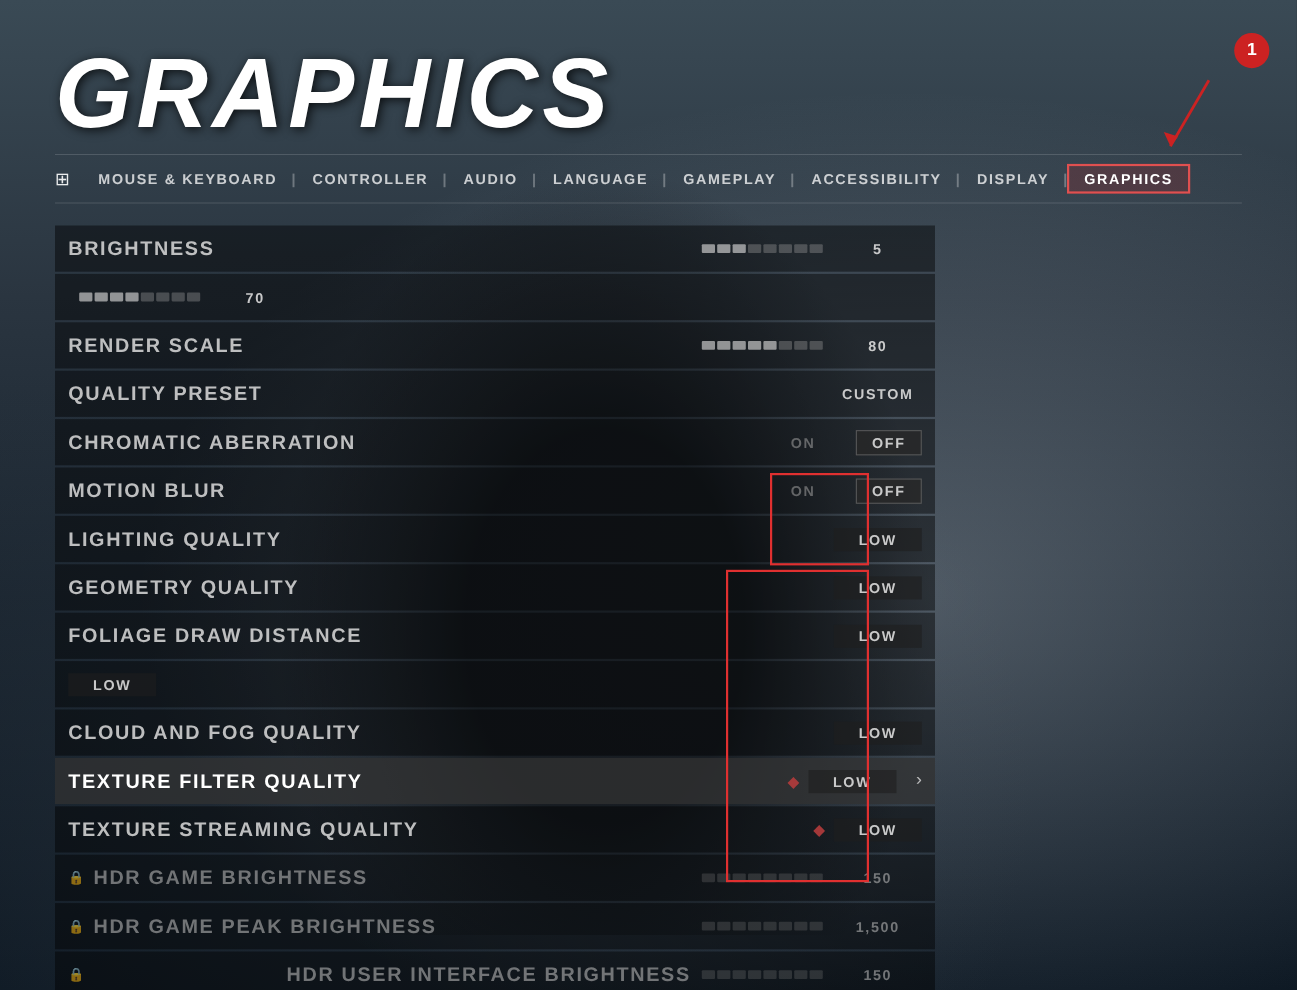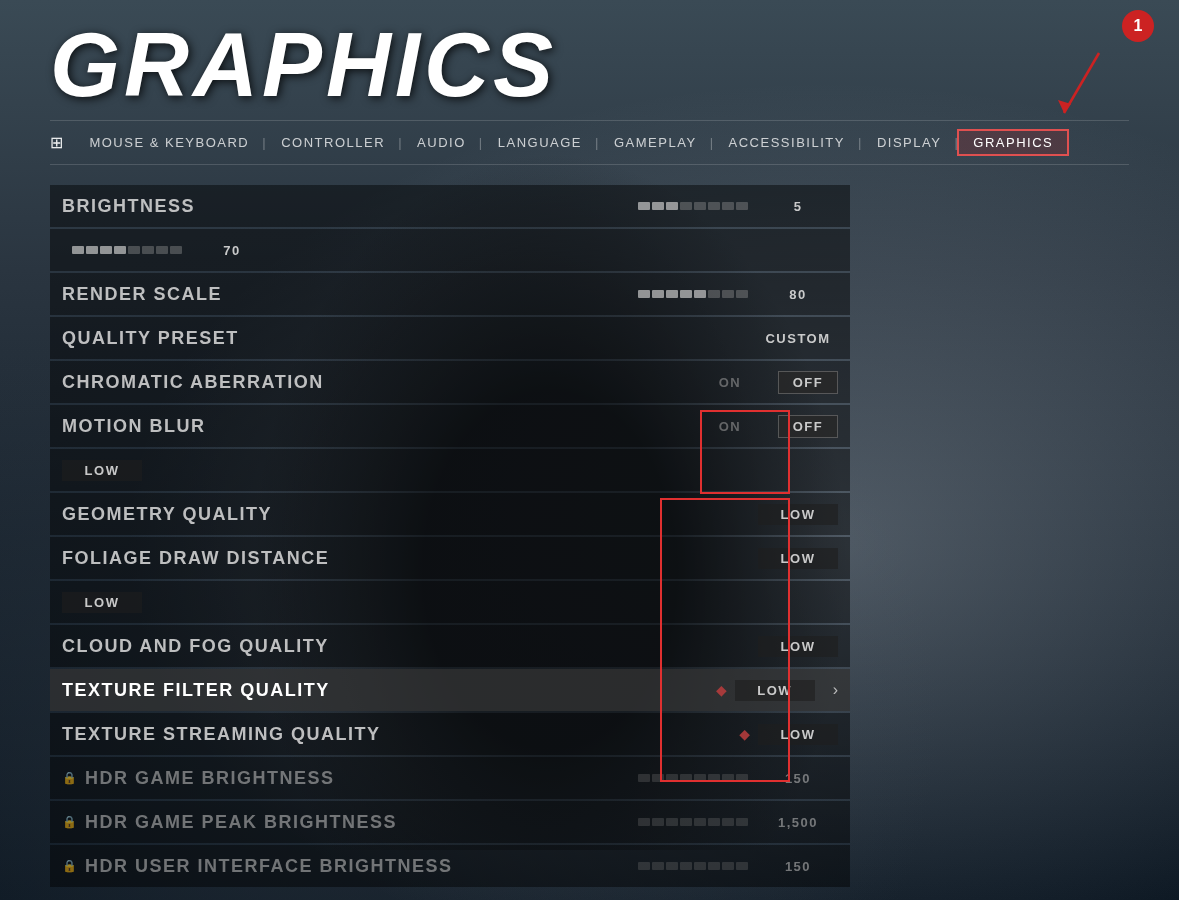--- a/index.html
+++ b/index.html
@@ -38,20 +38,21 @@
     .content {
       position: relative;
       z-index: 2;
       width: 100%;
       height: 100%;
     }
 
     
     .header {
       padding: 20px 50px 0 50px;
+      margin-top: 20px;
     }
 
     .page-title {
       font-size: 90px;
       font-weight: 900;
       color: white;
       letter-spacing: 4px;
       text-transform: uppercase;
       font-style: italic;
       line-height: 1;
@@ -72,21 +73,21 @@
     .nav-icon {
       color: white;
       font-size: 16px;
       margin-right: 10px;
       opacity: 0.9;
     }
 
     .nav-tab {
       color: rgba(255,255,255,0.75);
       font-size: 13px;
-      font-weight: 400;
+      font-weight: 700;
       letter-spacing: 1.5px;
       text-transform: uppercase;
       padding: 6px 16px;
       cursor: pointer;
       position: relative;
       white-space: nowrap;
     }
 
     .nav-tab:not(:last-child)::after {
       content: '|';
@@ -317,20 +318,21 @@
 
     <div class="setting-row">
       <span class="setting-label">MOTION BLUR</span>
       <div style="display:flex; gap: 8px; align-items:center;">
         <span class="setting-value dim">ON</span>
         <span class="setting-value" style="background: rgba(40,40,40,0.8); border: 1px solid rgba(200,200,200,0.3); padding: 3px 12px; min-width: 60px;">OFF</span>
       </div>
     </div>
 
     <div class="setting-row">
+      <span class="setting-label">LIGHTING QUALITY</span>
       <span class="setting-value" style="background:rgba(30,30,30,0.6); padding:3px 14px;">LOW</span>
     </div>
 
     <div class="setting-row">
       <span class="setting-label">GEOMETRY QUALITY</span>
       <span class="setting-value" style="background:rgba(30,30,30,0.6); padding:3px 14px;">LOW</span>
     </div>
 
     <div class="setting-row">
       <span class="setting-label">FOLIAGE DRAW DISTANCE</span>
@@ -390,21 +392,21 @@
         <div class="slider-segment" style="background:rgba(120,120,120,0.3);"></div>
         <div class="slider-segment" style="background:rgba(120,120,120,0.3);"></div>
         <div class="slider-segment" style="background:rgba(120,120,120,0.3);"></div>
         <div class="slider-segment" style="background:rgba(120,120,120,0.3);"></div>
       </div>
       <span class="setting-value" style="color:rgba(180,180,180,0.6);">1,500</span>
     </div>
 
     <div class="setting-row">
       <span class="lock-icon">🔒</span>
-      <span class="setting-label" style="color: rgba(180,180,180,0.6);">HDR USER INTERFACE BRIGHTNESS</span>
+      <span class="setting-label" style="color: rgba(180,180,180,0.6); text-align: right;">HDR USER INTERFACE BRIGHTNESS</span>
       <div class="slider-bar">
         <div class="slider-segment" style="background:rgba(120,120,120,0.3);"></div>
         <div class="slider-segment" style="background:rgba(120,120,120,0.3);"></div>
         <div class="slider-segment" style="background:rgba(120,120,120,0.3);"></div>
         <div class="slider-segment" style="background:rgba(120,120,120,0.3);"></div>
         <div class="slider-segment" style="background:rgba(120,120,120,0.3);"></div>
         <div class="slider-segment" style="background:rgba(120,120,120,0.3);"></div>
         <div class="slider-segment" style="background:rgba(120,120,120,0.3);"></div>
         <div class="slider-segment" style="background:rgba(120,120,120,0.3);"></div>
       </div>

